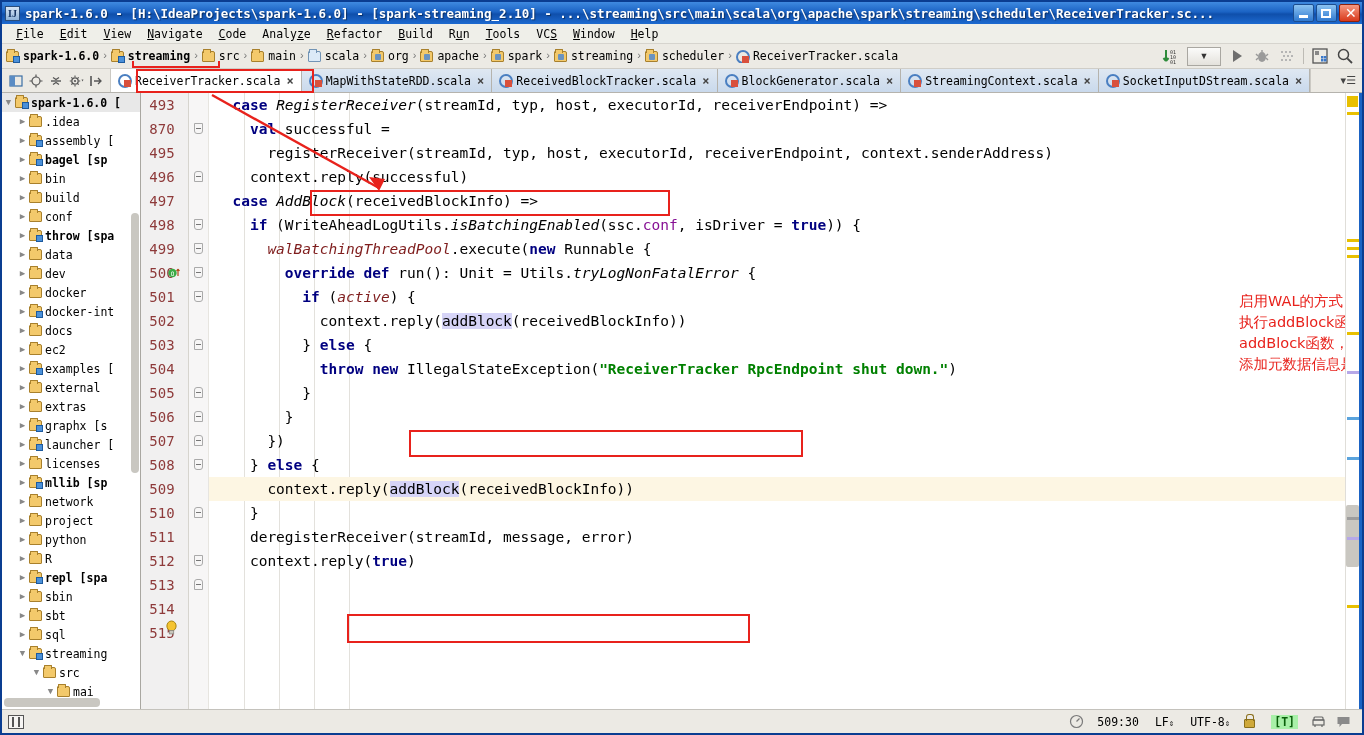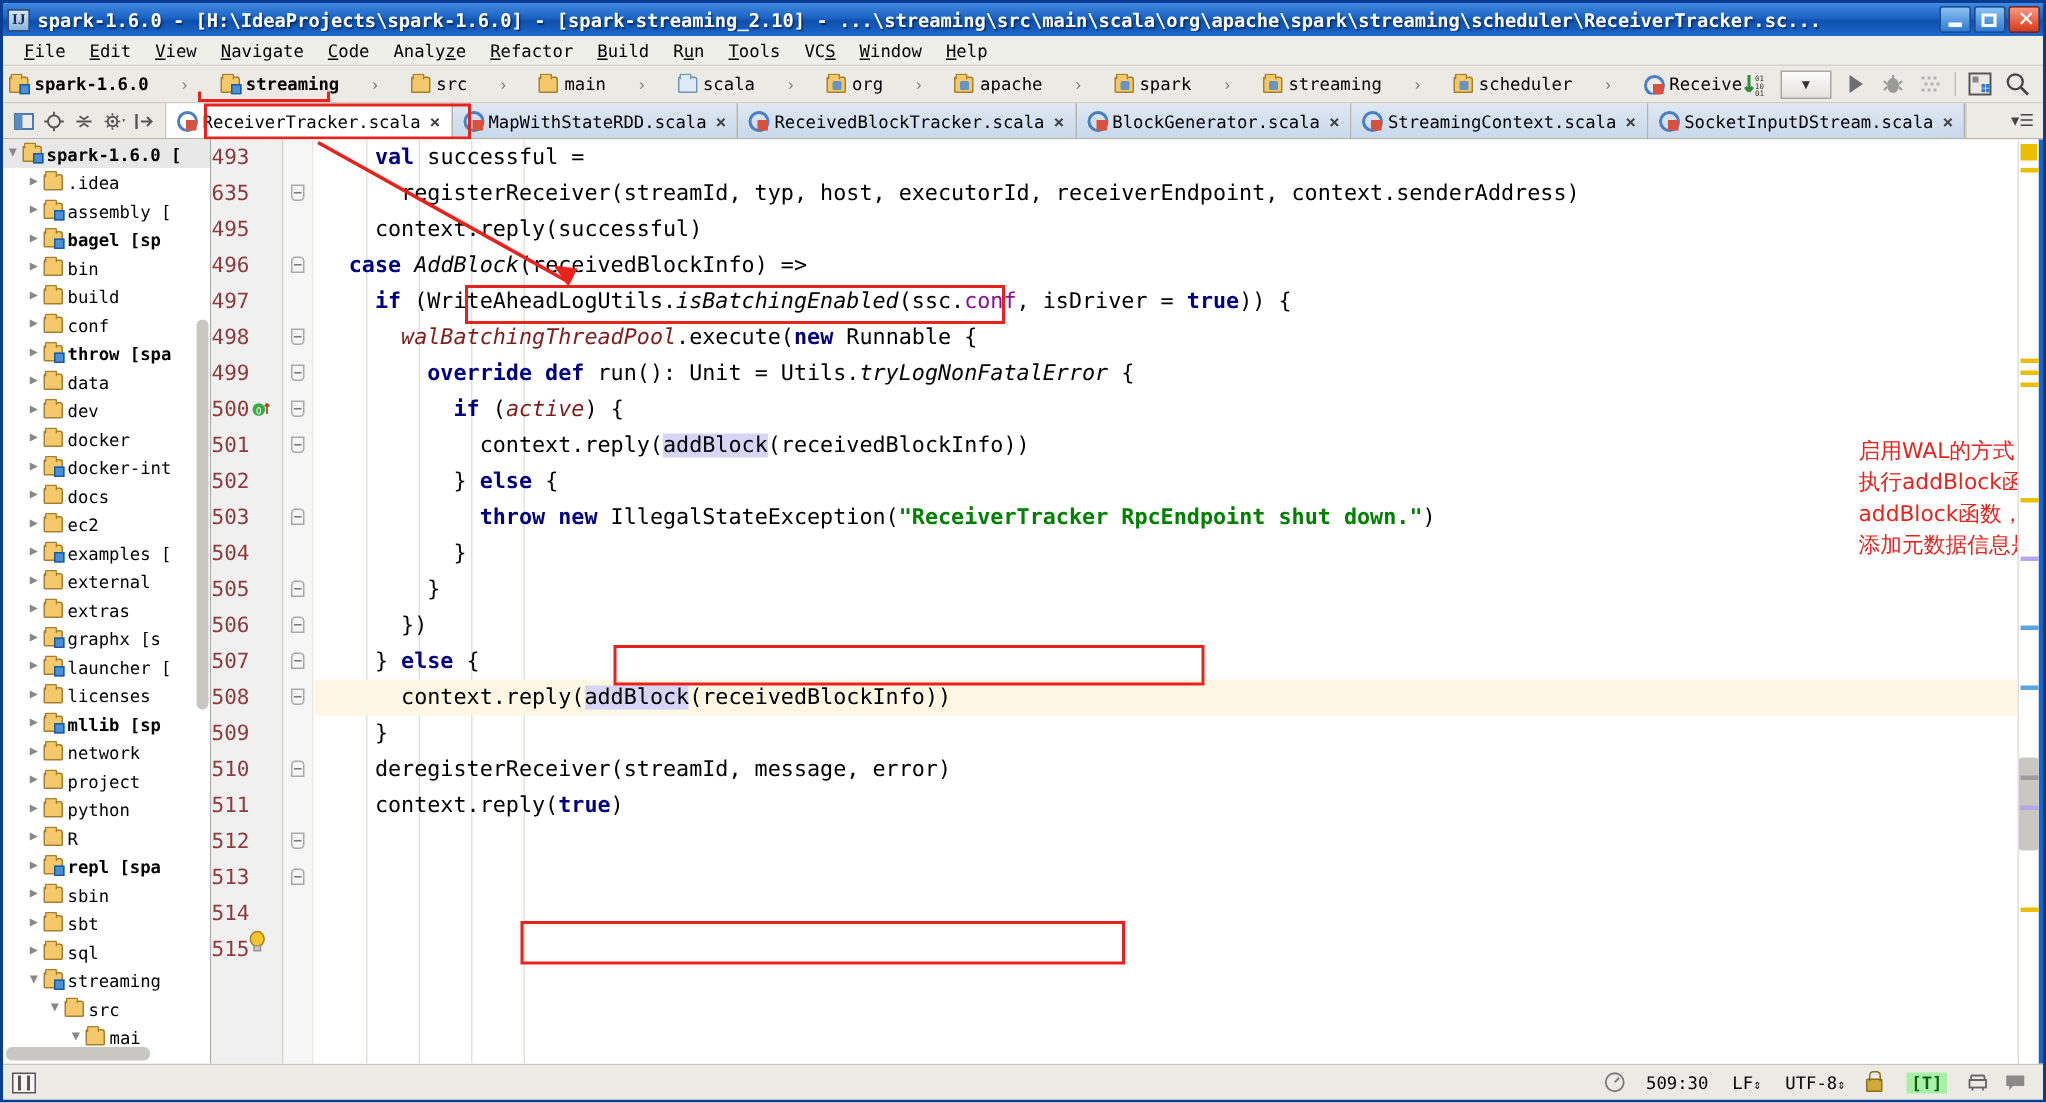--- a/index.html
+++ b/index.html
@@ -77,21 +77,21 @@
 
   
   .toolbar {
     height: 25px; flex: 0 0 25px;
     background: #eceae4;
     display: flex; align-items: center;
     border-bottom: 1px solid #cfcdc7;
     padding: 0 4px;
     position: relative;
   }
-  .crumbs { display: flex; align-items: flex-end; flex: 1; overflow: hidden; gap: 18px; }
+  .crumbs { display: flex; align-items: flex-start; flex: 1; overflow: hidden; }
   .crumb {
     display: flex; align-items: center;
     font-family: "DejaVu Sans Mono", monospace;
     font-size: 11.5px; color: #000;
     cursor: default; white-space: nowrap;
   }
   .crumb.bold { font-weight: bold; }
   .crumb-sep { color: #777; margin: 0 4px; font-size: 11px; }
   .fldr {
     width: 13px; height: 11px; margin-right: 4px;
@@ -201,21 +201,21 @@
   
   .editor { flex: 1; display: flex; min-width: 0; background: #ffffff; position: relative; }
   .gutter {
     width: 48px; flex: 0 0 48px;
     background: #f1f0f0;
     border-right: 1px solid #d6d4ce;
     position: relative;
   }
   .gutter .gl {
     height: 24px; line-height: 24px;
-    text-align: left; padding-right: 5px;
+    text-align: center; padding-right: 5px;
     font-family: "DejaVu Sans Mono", monospace;
     font-size: 14px; color: #8e3a3a;
   }
   .foldcol {
     width: 20px; flex: 0 0 20px; background: #f7f6f6;
     border-right: 1px solid #e7e5e0; position: relative;
   }
   .fold {
     position: absolute; left: 5px; width: 9px; height: 11px;
     border: 1px solid #aaa; background: #f7f6f6;
@@ -709,21 +709,21 @@
           </div>
         </div>
       <div class="tree-vscroll"></div>
       <div class="tree-hscroll"></div>
     </div>
 
     <div class="editor">
       <div class="gutter">
         <div id="gutter-lines">
             <div class="gl">493</div>
-            <div class="gl">635</div>
+            <div class="gl">870</div>
             <div class="gl">495</div>
             <div class="gl">496</div>
             <div class="gl">497</div>
             <div class="gl">498</div>
             <div class="gl">499</div>
             <div class="gl">500</div>
             <div class="gl">501</div>
             <div class="gl">502</div>
             <div class="gl">503</div>
             <div class="gl">504</div>
@@ -772,20 +772,21 @@
           </div>
       </div>
       <div class="code">
         <div class="indent-guides">
           <div class="ig" style="left:35px;"></div>
           <div class="ig" style="left:70px;"></div>
           <div class="ig" style="left:105px;"></div>
           <div class="ig" style="left:140px;"></div>
         </div>
         <div id="codelines" style="position:relative;">
+            <div class="cl">  <span class="kw">case</span> <span class="typ">RegisterReceiver</span>(streamId, typ, host, executorId, receiverEndpoint) =&gt;</div>
             <div class="cl">    <span class="kw">val</span> successful =</div>
             <div class="cl">      registerReceiver(streamId, typ, host, executorId, receiverEndpoint, context.senderAddress)</div>
             <div class="cl">    context.reply(successful)</div>
             <div class="cl">  <span class="kw">case</span> <span class="typ">AddBlock</span>(receivedBlockInfo) =&gt;</div>
             <div class="cl">    <span class="kw">if</span> (WriteAheadLogUtils.<span class="typ">isBatchingEnabled</span>(ssc.<span class="fldp">conf</span>, isDriver = <span class="kw">true</span>)) {</div>
             <div class="cl">      <span class="fld">walBatchingThreadPool</span>.execute(<span class="kw">new</span> Runnable {</div>
             <div class="cl">        <span class="kw">override def</span> run(): Unit = Utils.<span class="typ">tryLogNonFatalError</span> {</div>
             <div class="cl">          <span class="kw">if</span> (<span class="fld">active</span>) {</div>
             <div class="cl">            context.reply(<span class="hl">addBlock</span>(receivedBlockInfo))</div>
             <div class="cl">          } <span class="kw">else</span> {</div>

